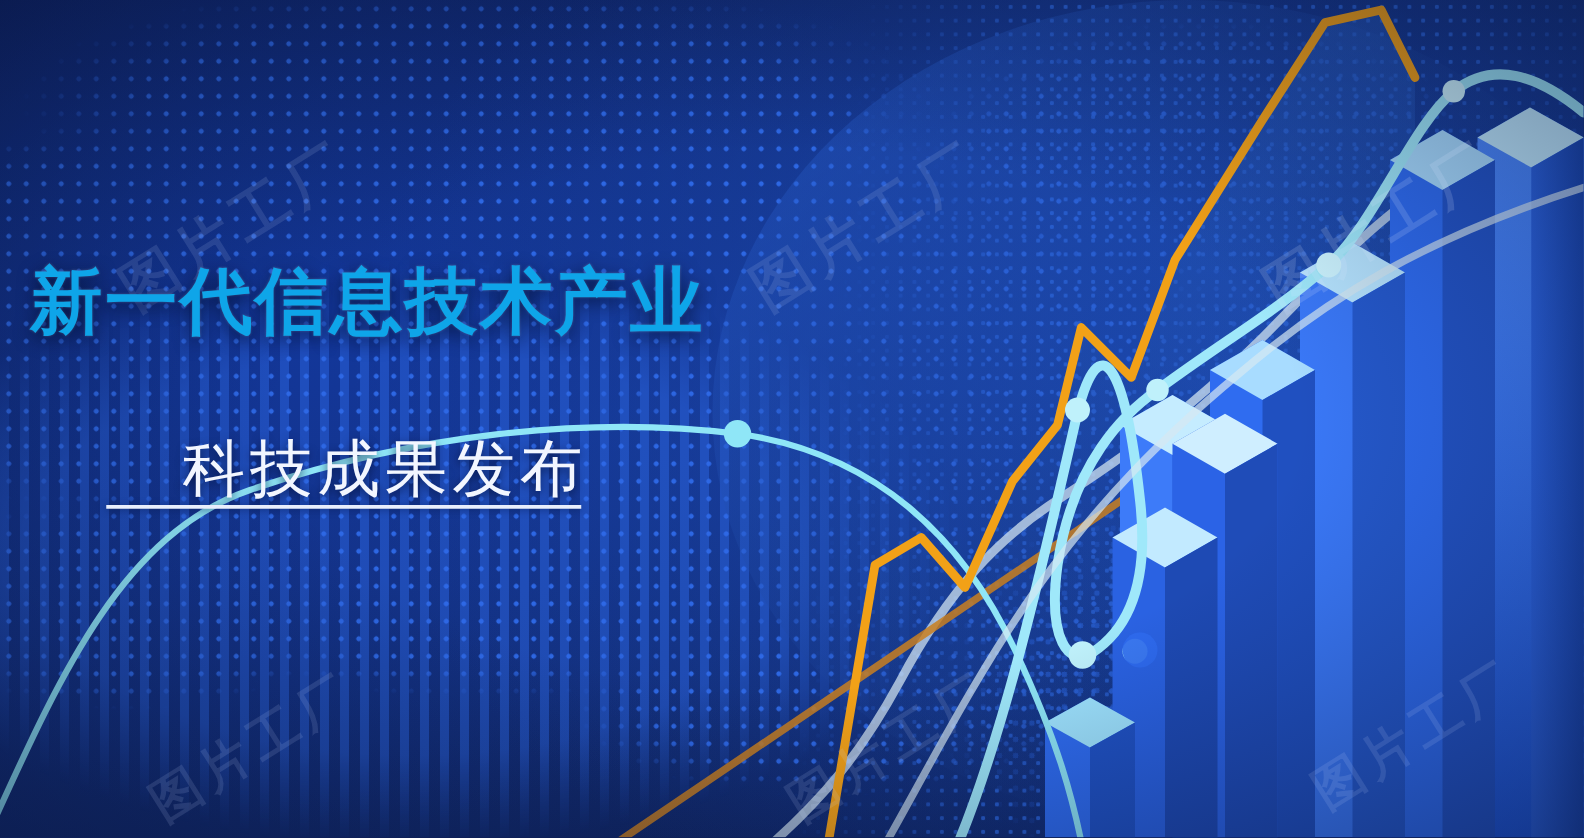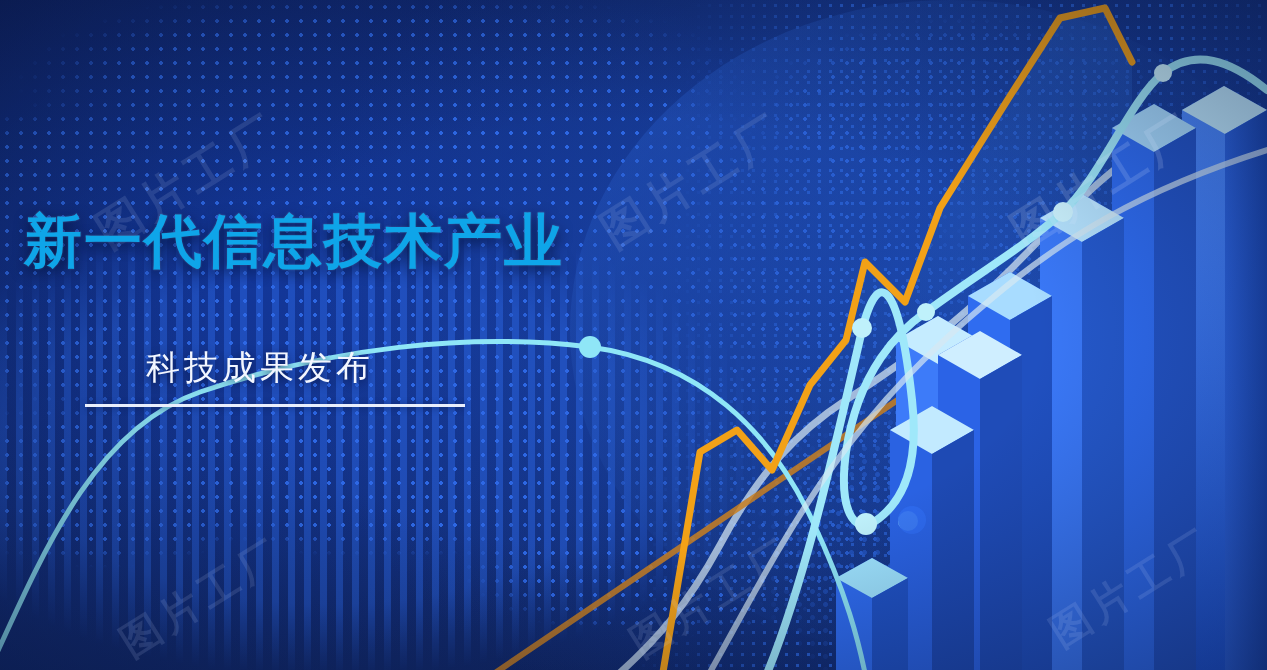--- a/index.html
+++ b/index.html
@@ -87,21 +87,21 @@
   .title{
     position:absolute;left:24px;top:212px;
     font-size:58px;line-height:1;font-weight:bold;
     color:#0ea5e9;letter-spacing:2px;
     text-shadow:0 4px 14px rgba(3,12,45,.75), 0 0 2px rgba(255,255,255,.3);
     white-space:nowrap;
     font-family:"DejaVu Sans","Liberation Sans",sans-serif;
   }
   .subtitle{
     position:absolute;left:146px;top:350px;
-    font-size:34px;line-height:1;color:#f2f6ff;letter-spacing:4px;
+    font-size:50px;line-height:1;color:#f2f6ff;letter-spacing:4px;
     text-shadow:0 2px 8px rgba(3,12,45,.7);
     white-space:nowrap;
     font-family:"DejaVu Sans","Liberation Sans",sans-serif;
   }
   .rule{
     position:absolute;left:85px;top:404px;width:380px;height:3px;
     background:#e8eefc;box-shadow:0 1px 6px rgba(10,30,80,.6);
   }
 
   

